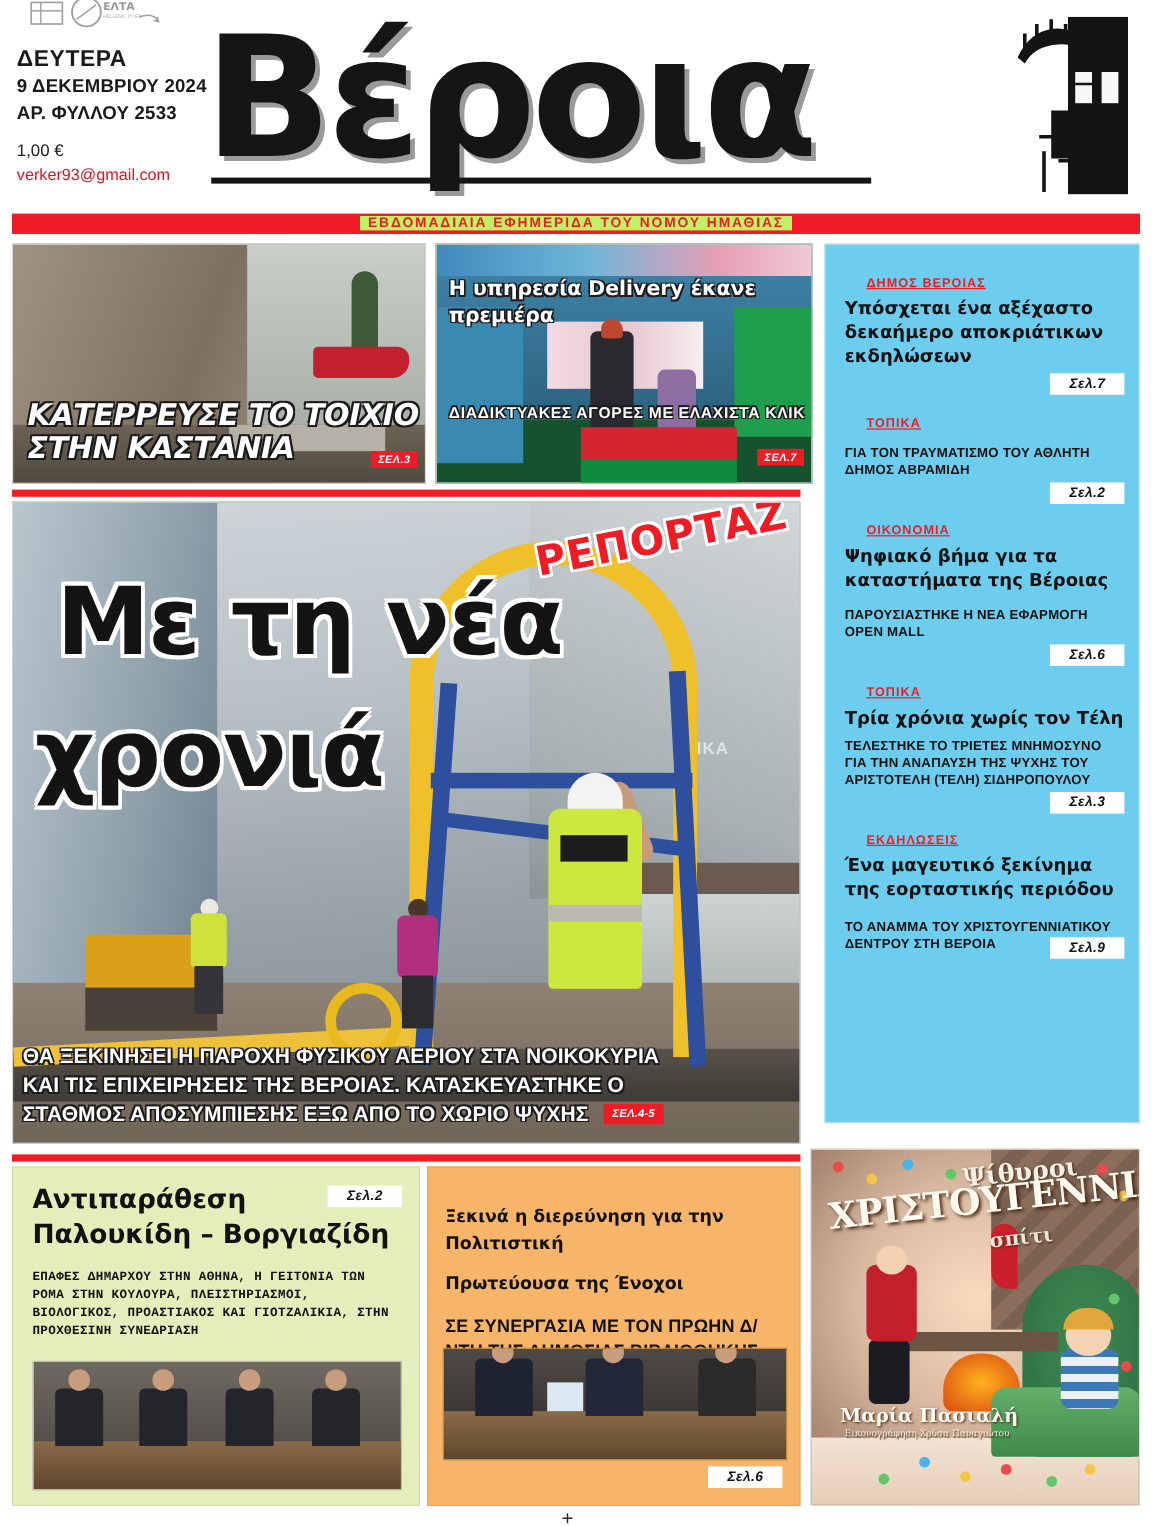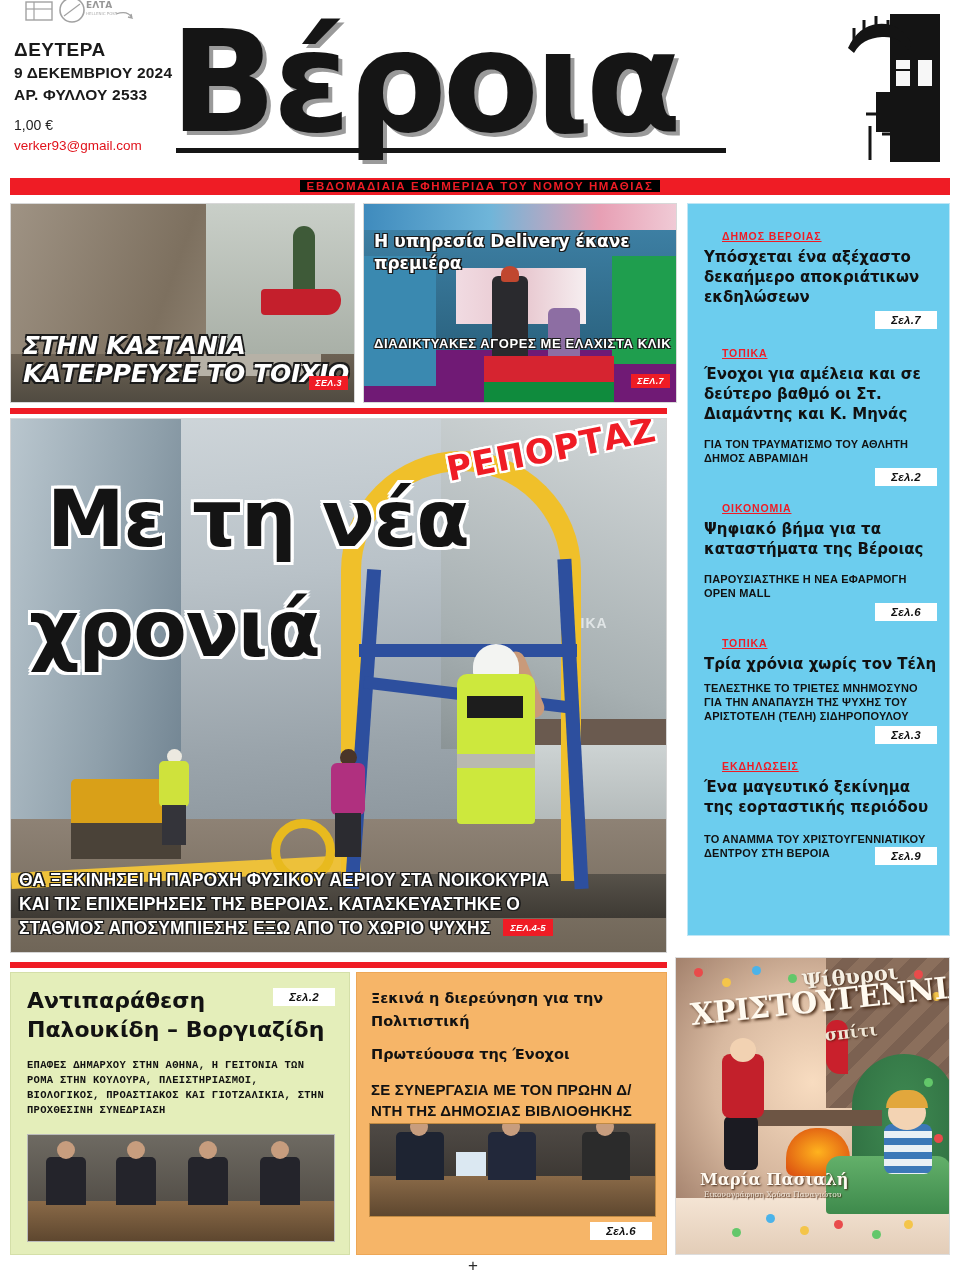--- a/index.html
+++ b/index.html
@@ -32,29 +32,29 @@
   .logo-rule { position:absolute; left:6px; top:140px; width:550px; height:5px; background:#151515; }
 
   .house-mark { position:absolute; left:836px; top:14px; width:104px; height:148px; }
 
   .tagline-bar { position:absolute; left:10px; top:178px; width:940px; height:17px; background:#ef1c25; }
   .tagline-txt {
     position:absolute; left:0; top:178px; width:960px; height:17px;
     text-align:center; line-height:17px;
     font-size:11.5px; font-weight:bold; letter-spacing:1.6px; color:#ef1c25;
   }
-  .tagline-txt span { background:#000000; padding:0 7px; }
+  .tagline-txt span { background:#bef264; padding:0 7px; }
 
   
   .toprow { position:absolute; left:10px; top:203px; width:940px; height:200px; }
 
   .photo-a { position:absolute; left:0; top:0; width:345px; height:200px;
              overflow:hidden; background:#8a8274; border:1px solid #d8d8d8; }
   .photo-b { position:absolute; left:353px; top:0; width:314px; height:200px;
-             overflow:hidden; background:#701a75; border:1px solid #d8d8d8; }
+             overflow:hidden; background:#14532d; border:1px solid #d8d8d8; }
 
   .sidebar { position:absolute; left:677px; top:0; width:263px; height:733px;
              background:#6ccdee; border:1px solid #bfe6f5; padding:10px 12px 0 16px; }
 
   .cap-a {
     position:absolute; left:12px; bottom:14px; width:330px;
     font-family:"DejaVu Sans", sans-serif;
     font-size:25px; font-weight:bold; font-style:italic;
     color:#ffffff; line-height:1.12; letter-spacing:-.3px;
     text-shadow:-1.6px -1.6px 0 #1b1b1b, 1.6px -1.6px 0 #1b1b1b, -1.6px 1.6px 0 #1b1b1b, 1.6px 1.6px 0 #1b1b1b;
@@ -186,21 +186,21 @@
     background:#f3e3d2; border:1px solid #ddd; overflow:hidden; }
 
   .bg-head { font-family:"DejaVu Sans", sans-serif; font-size:22px; font-weight:bold;
     color:#121212; line-height:1.3; }
   .bg-sub { font-size:10.5px; font-weight:bold; color:#121212; line-height:1.42;
     letter-spacing:.3px; margin-top:14px;font-family:Liberation Mono, monospace; }
   .bg-photo { position:absolute; left:16px; bottom:12px; width:308px; height:108px;
     background: linear-gradient(180deg,#6e6a62,#45403a); overflow:hidden; border:1px solid #bbb; }
 
   .bo-head { font-family:"DejaVu Sans", sans-serif; font-size:14.5px; font-weight:bold;
-    color:#121212; line-height:1.6; }
+    color:#121212; line-height:1.6;margin-top:16px; }
   .bo-sub { font-size:15px; font-weight:bold; color:#121212; line-height:1.4;
     letter-spacing:.2px; margin-top:12px; }
   .bo-photo { position:absolute; left:12px; top:150px; width:287px; height:94px;
     background: linear-gradient(180deg,#4f4a45,#2f2b27); overflow:hidden; border:1px solid #c08a44; }
 
   .sel-row { position:absolute; right:14px; }
 
   
   .pa-wall { position:absolute; left:0; top:0; width:345px; height:200px;
     background: linear-gradient(110deg,#9f9384 0%,#7d705f 45%,#b6ac9c 100%); }
@@ -340,22 +340,22 @@
   <div class="toprow">
 
     <div class="photo-a">
       <div class="pa-wall"></div>
       <div class="pa-concrete"></div>
       <div class="pa-tree"></div>
       <div class="pa-barrow"></div>
       <div class="pa-rubble"></div>
       <div class="pa-slab"></div>
       <div class="cap-a">
+        <div>ΚΑΤΕΡΡΕΥΣΕ ΤΟ ΤΟΙΧΙΟ</div>
         <div>ΣΤΗΝ ΚΑΣΤΑΝΙΑ</div>
-        <div>ΚΑΤΕΡΡΕΥΣΕ ΤΟ ΤΟΙΧΙΟ</div>
       </div>
       <div class="sel-red" style="right:6px; bottom:12px;">ΣΕΛ.3</div>
     </div>
 
     <div class="photo-b">
       <div class="pb-banner"></div>
       <div class="pb-stall"></div>
       <div class="pb-left-sign"></div>
       <div class="pb-tent"></div>
       <div class="pb-clothes"></div>
@@ -375,21 +375,20 @@
       <div class="sb-item" style="margin-bottom:18px;">
         <div class="sb-kicker">ΔΗΜΟΣ ΒΕΡΟΙΑΣ</div>
         <div class="sb-head">Υπόσχεται ένα αξέχαστο δεκαήμερο αποκριάτικων εκδηλώσεων</div>
         <div class="sel-right">
           <span class="sel-white">Σελ.7</span>
         </div>
       </div>
 
       <div class="sb-item" style="margin-bottom:16px;">
         <div class="sb-kicker">ΤΟΠΙΚΑ</div>
-        <div class="sb-head">Ένοχοι για αμέλεια και σε δεύτερο βαθμό οι Στ. Διαμάντης και Κ. Μηνάς</div>
         <div class="sb-sub" style="margin-top:12px;">ΓΙΑ ΤΟΝ ΤΡΑΥΜΑΤΙΣΜΟ ΤΟΥ ΑΘΛΗΤΗ ΔΗΜΟΣ ΑΒΡΑΜΙΔΗ</div>
         <div class="sel-right">
           <span class="sel-white">Σελ.2</span>
         </div>
       </div>
 
       <div class="sb-item" style="margin-bottom:16px;">
         <div class="sb-kicker">ΟΙΚΟΝΟΜΙΑ</div>
         <div class="sb-head">Ψηφιακό βήμα για τα καταστήματα της Βέροιας</div>
         <div class="sb-sub" style="margin-top:12px;">ΠΑΡΟΥΣΙΑΣΤΗΚΕ Η ΝΕΑ ΕΦΑΡΜΟΓΗ OPEN MALL</div>

